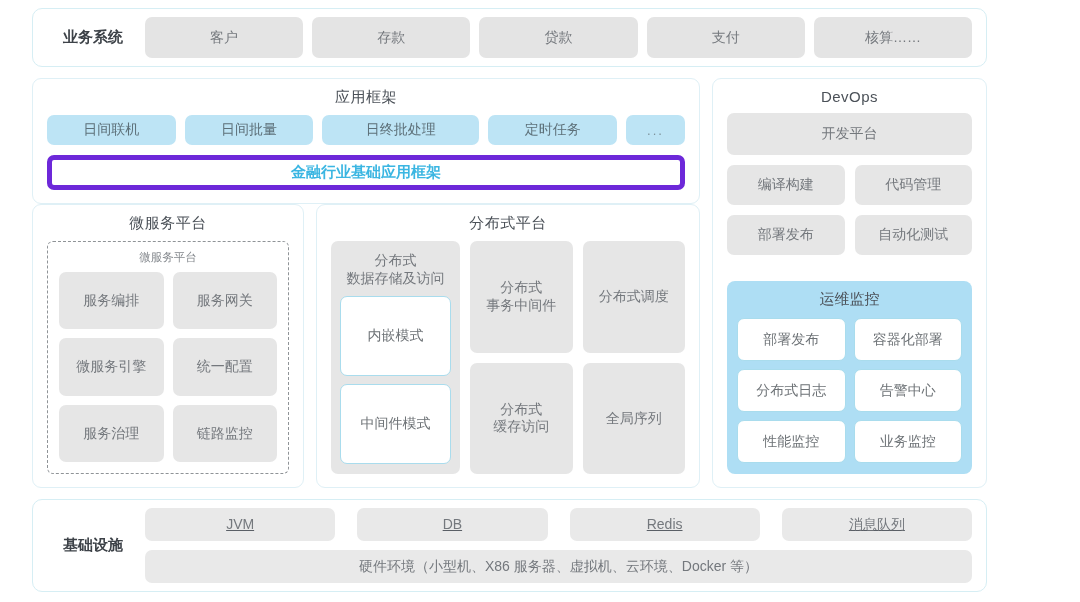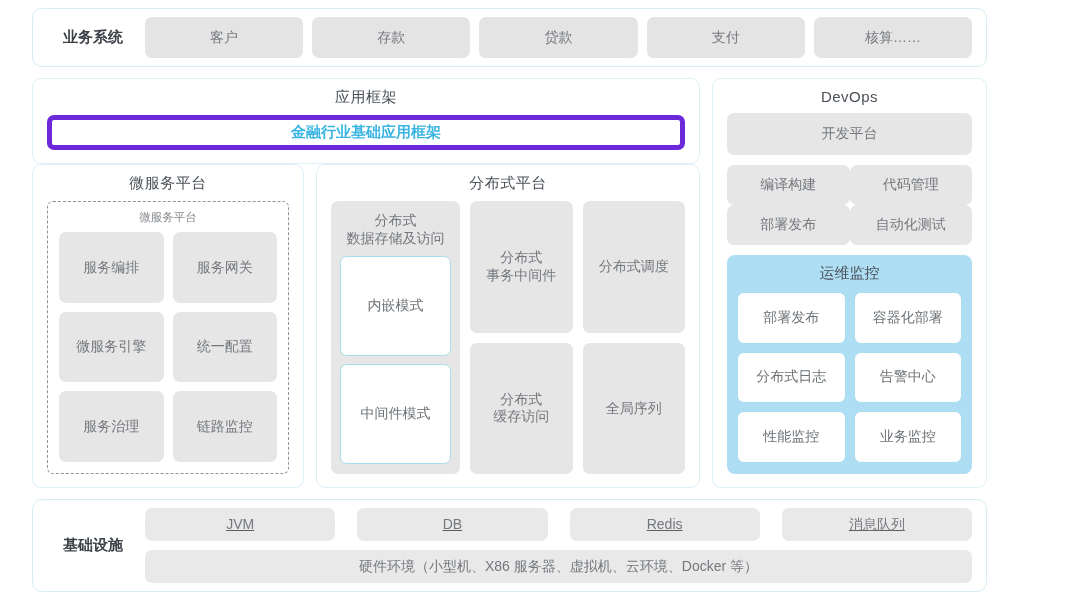--- a/index.html
+++ b/index.html
@@ -255,21 +255,22 @@
     flex-direction: column;
     padding: 0 14px 13px 14px;
   }
   .devops-full {
     height: 42px;
     margin-bottom: 10px;
   }
   .devops-pairs {
     display: grid;
     grid-template-columns: 1fr 1fr;
-    margin-bottom: 10px;
+    gap: 10px;
+    margin-bottom: 26px;
   }
   .devops-pairs .gray-card { height: 40px; }
 
   .ops {
     flex: 1 1 auto;
     background: #aedef4;
     border-radius: 8px;
     padding: 0 10px 11px 10px;
     display: flex;
     flex-direction: column;
@@ -336,20 +337,27 @@
       <div class="gray-card">核算……</div>
     </div>
   </div>
 
   <div class="middle">
 
     <div class="middle-left">
 
       <div class="panel appfw">
         <div class="panel-title">应用框架</div>
+        <div class="appfw-chips">
+          <div class="blue-chip chip-1">日间联机</div>
+          <div class="blue-chip chip-1">日间批量</div>
+          <div class="blue-chip chip-wide">日终批处理</div>
+          <div class="blue-chip chip-1">定时任务</div>
+          <div class="blue-chip chip-dots">...</div>
+        </div>
         <div class="fw-bar">金融行业基础应用框架</div>
       </div>
 
       <div class="lower">
 
         <div class="panel micro">
           <div class="panel-title">微服务平台</div>
           <div class="dashed-box">
             <div class="dashed-title">微服务平台</div>
             <div class="micro-grid">

